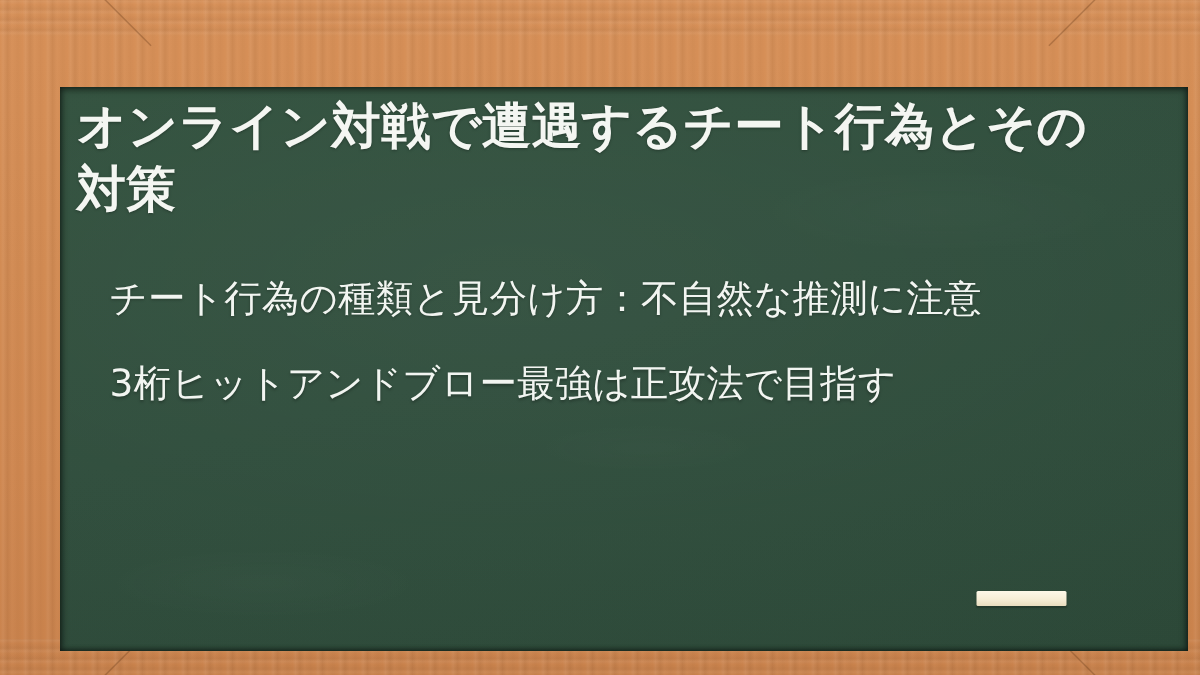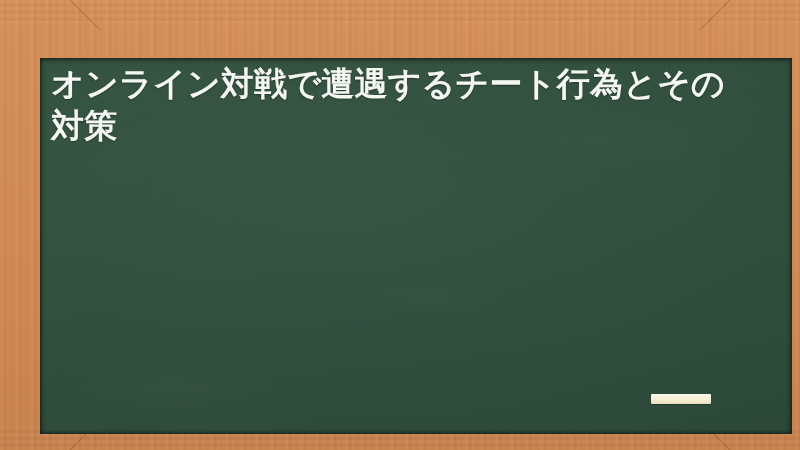--- a/index.html
+++ b/index.html
@@ -185,20 +185,22 @@
 
   <div class="chalkboard">
 
     <div class="chalk-dust"></div>
 
     <div class="board-inner">
 
       <h1 class="board-title">オンライン対戦で遭遇するチート行為とその対策</h1>
 
       <ul class="topic-list">
+        <li class="topic-item">チート行為の種類と見分け方：不自然な推測に注意</li>
+        <li class="topic-item">3桁ヒットアンドブロー最強は正攻法で目指す</li>
       </ul>
 
     </div>
   </div>
 
   <div class="chalk-stick"></div>
 
 </div>
 
 </body></html>

